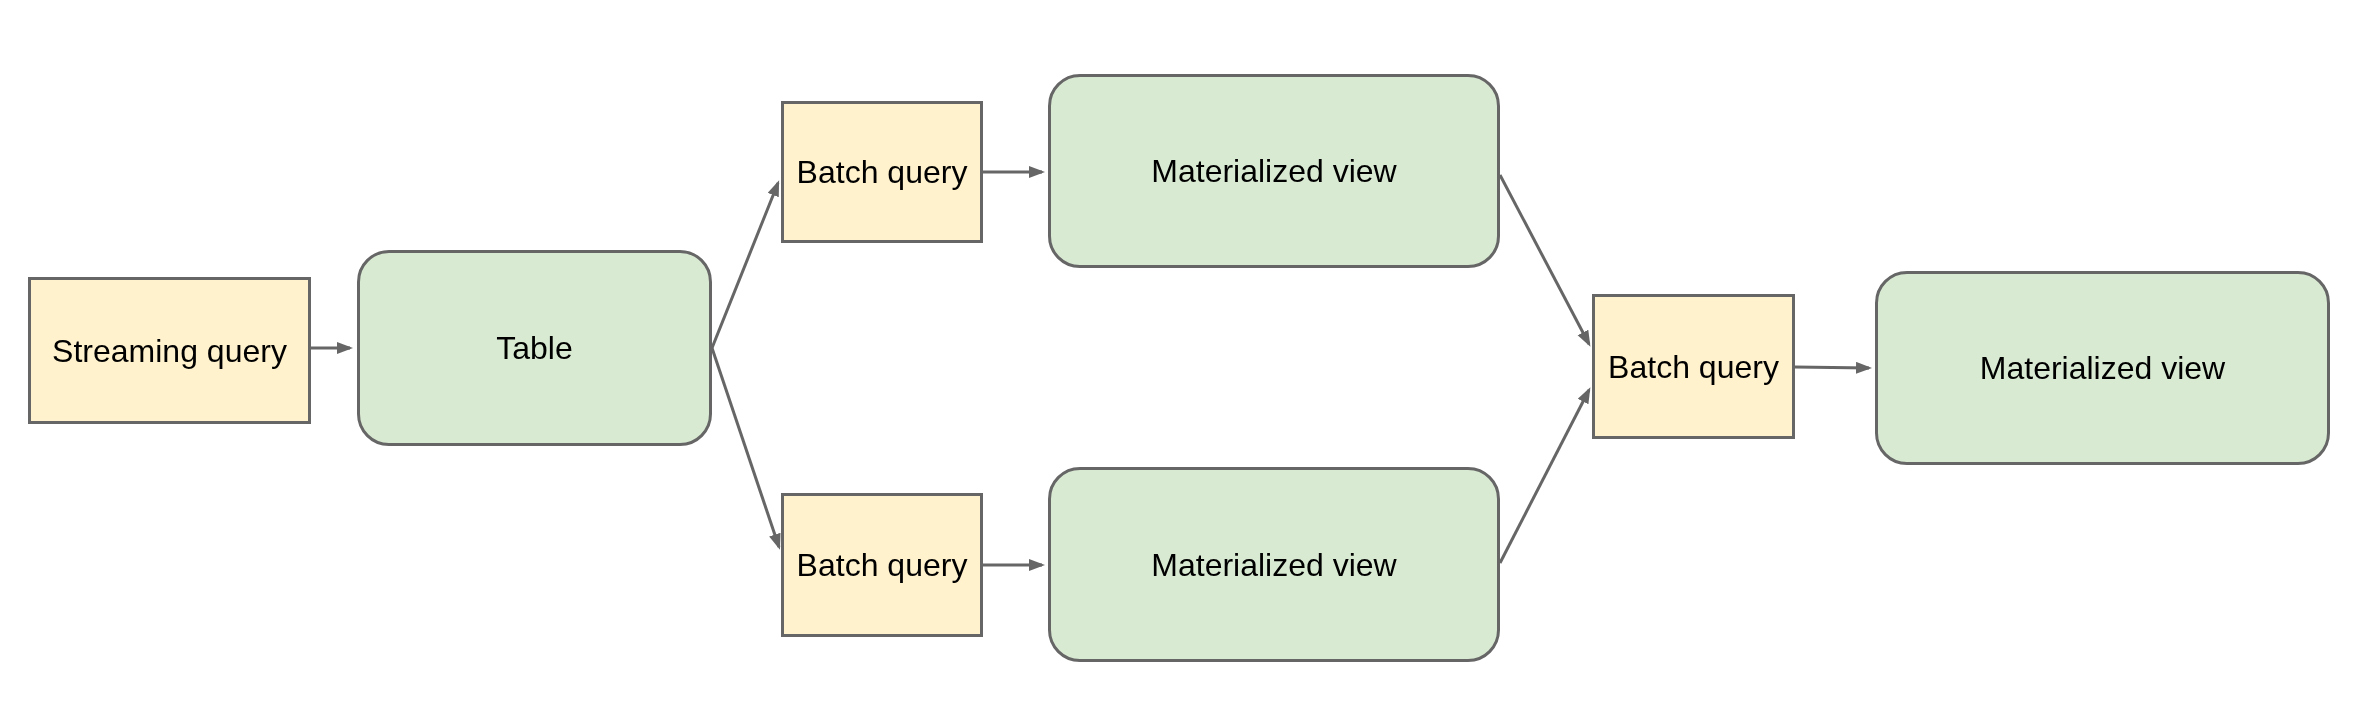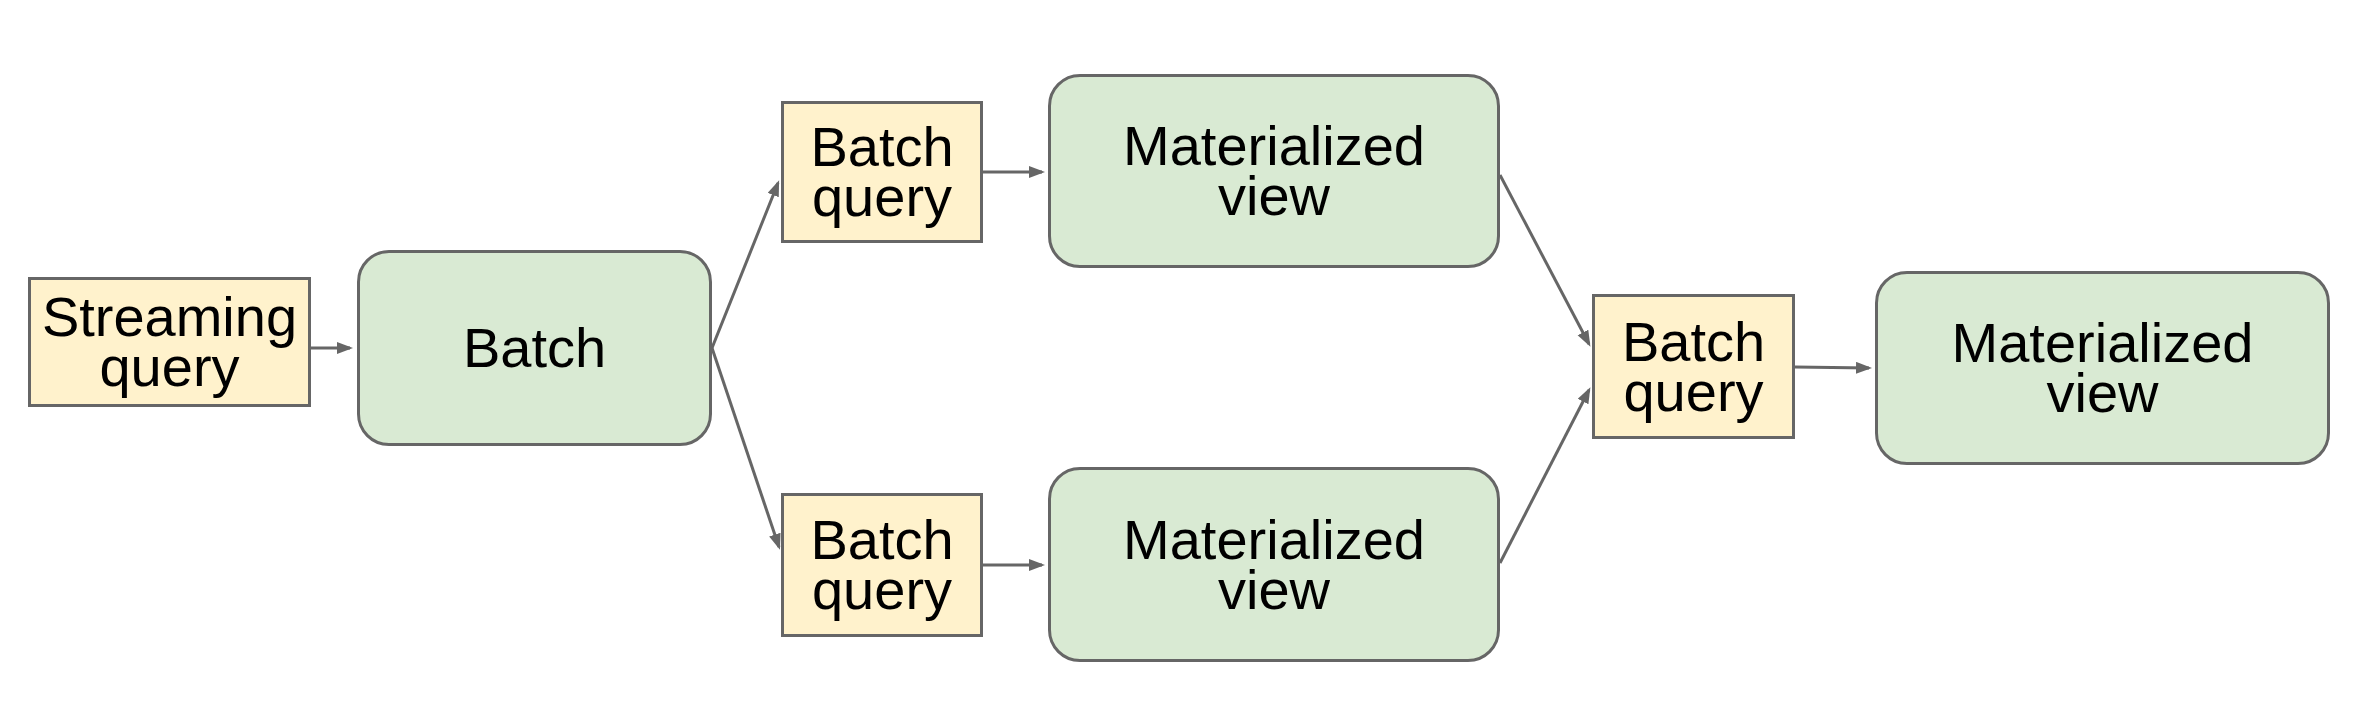--- a/index.html
+++ b/index.html
@@ -22,35 +22,35 @@
     height: 720px;
   }
   .node {
     position: absolute;
     box-sizing: border-box;
     border: 3px solid #666666;
     display: flex;
     align-items: center;
     justify-content: center;
     text-align: center;
-    font-size: 56px;
+    font-size: 32px;
     line-height: 50px;
     color: #000000;
     padding: 16px 10px;
   }
   .node.query {
     background: #fff2cc;
     border-radius: 0;
   }
   .node.view {
     background: #d9ead3;
     border-radius: 32px;
   }
   
-  #n-streaming   { left:   28px; top: 277px; width: 283px; height: 130px; align-items: center; }
+  #n-streaming   { left:   28px; top: 277px; width: 283px; height: 147px; align-items: center; }
   #n-table       { left:  357px; top: 250px; width: 355px; height: 196px; }
   #n-batch-top   { left:  781px; top: 101px; width: 202px; height: 142px; }
   #n-mv-top      { left: 1048px; top:  74px; width: 452px; height: 194px; }
   #n-batch-bot   { left:  781px; top: 493px; width: 202px; height: 144px; }
   #n-mv-bot      { left: 1048px; top: 467px; width: 452px; height: 195px; }
   #n-batch-right { left: 1592px; top: 294px; width: 203px; height: 145px; }
   #n-mv-right    { left: 1875px; top: 271px; width: 455px; height: 194px; }
 </style>
 </head>
 <body>
@@ -71,21 +71,21 @@
     <line x1="1500" y1="175" x2="1589" y2="344" stroke="#666666" stroke-width="3" marker-end="url(#arrow)"></line>
     <line x1="1500" y1="563" x2="1589" y2="390" stroke="#666666" stroke-width="3" marker-end="url(#arrow)"></line>
     <line x1="1795" y1="367" x2="1869" y2="368" stroke="#666666" stroke-width="3" marker-end="url(#arrow)"></line>
   </svg>
 
   <div class="node query" id="n-streaming">
     <span>Streaming query</span>
   </div>
 
   <div class="node view" id="n-table">
-    <span>Batch</span>
+    <span>Table</span>
   </div>
 
   <div class="node query" id="n-batch-top">
     <span>Batch query</span>
   </div>
 
   <div class="node view" id="n-mv-top">
     <span>Materialized view</span>
   </div>
 

